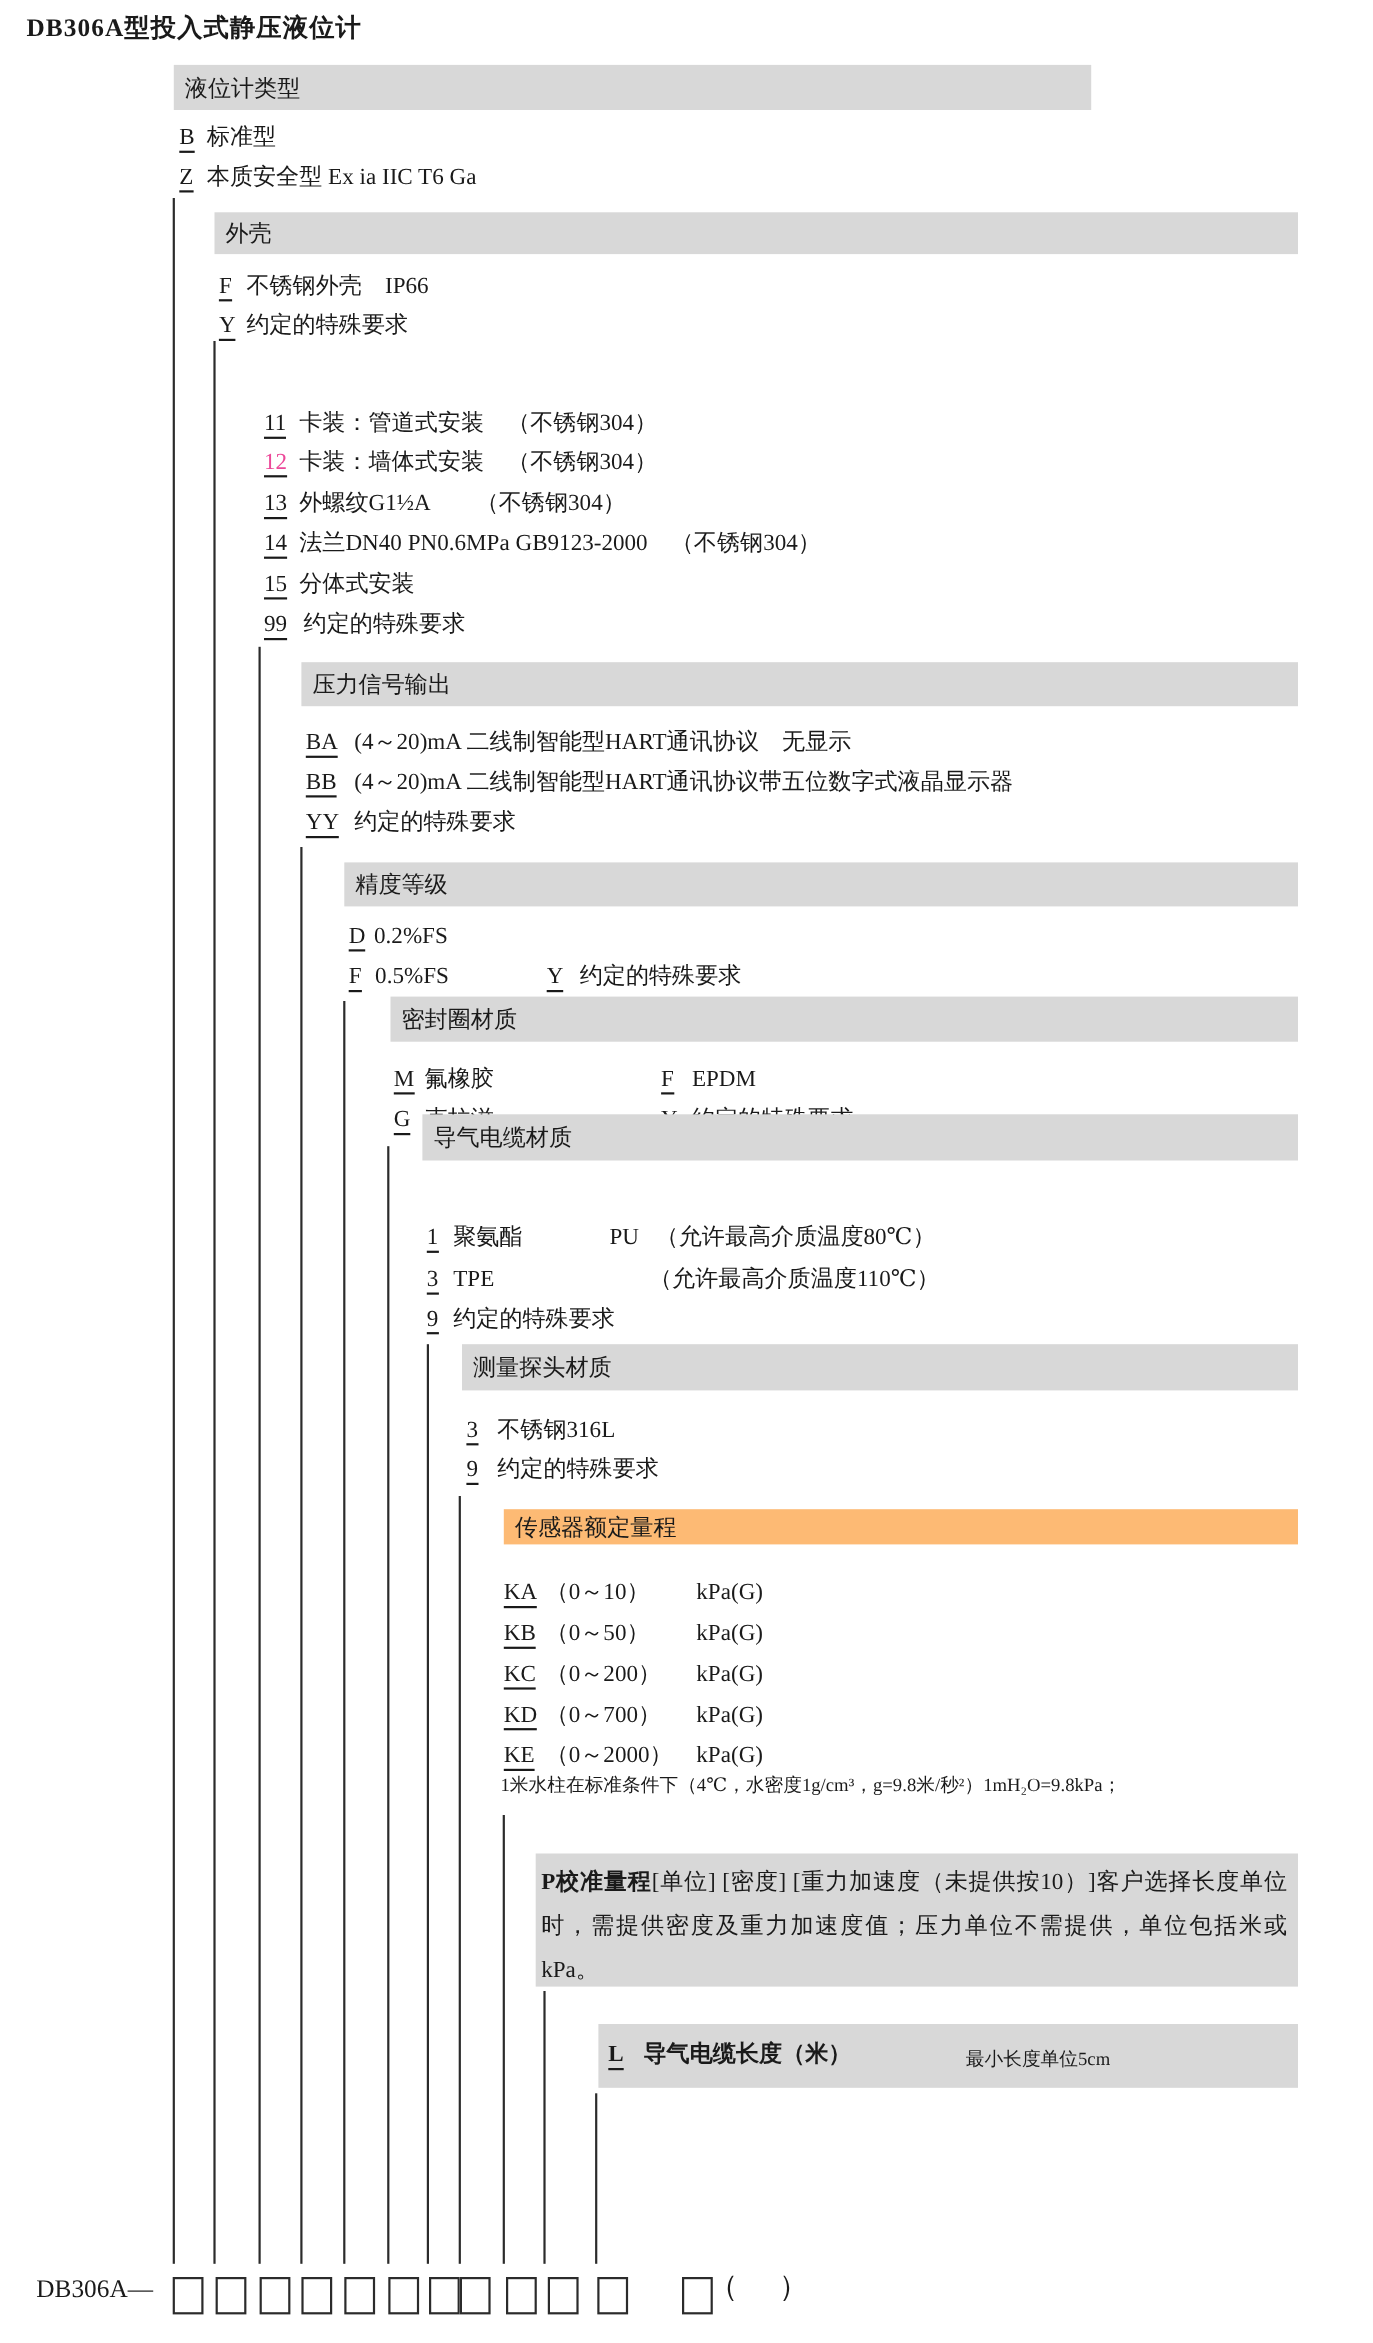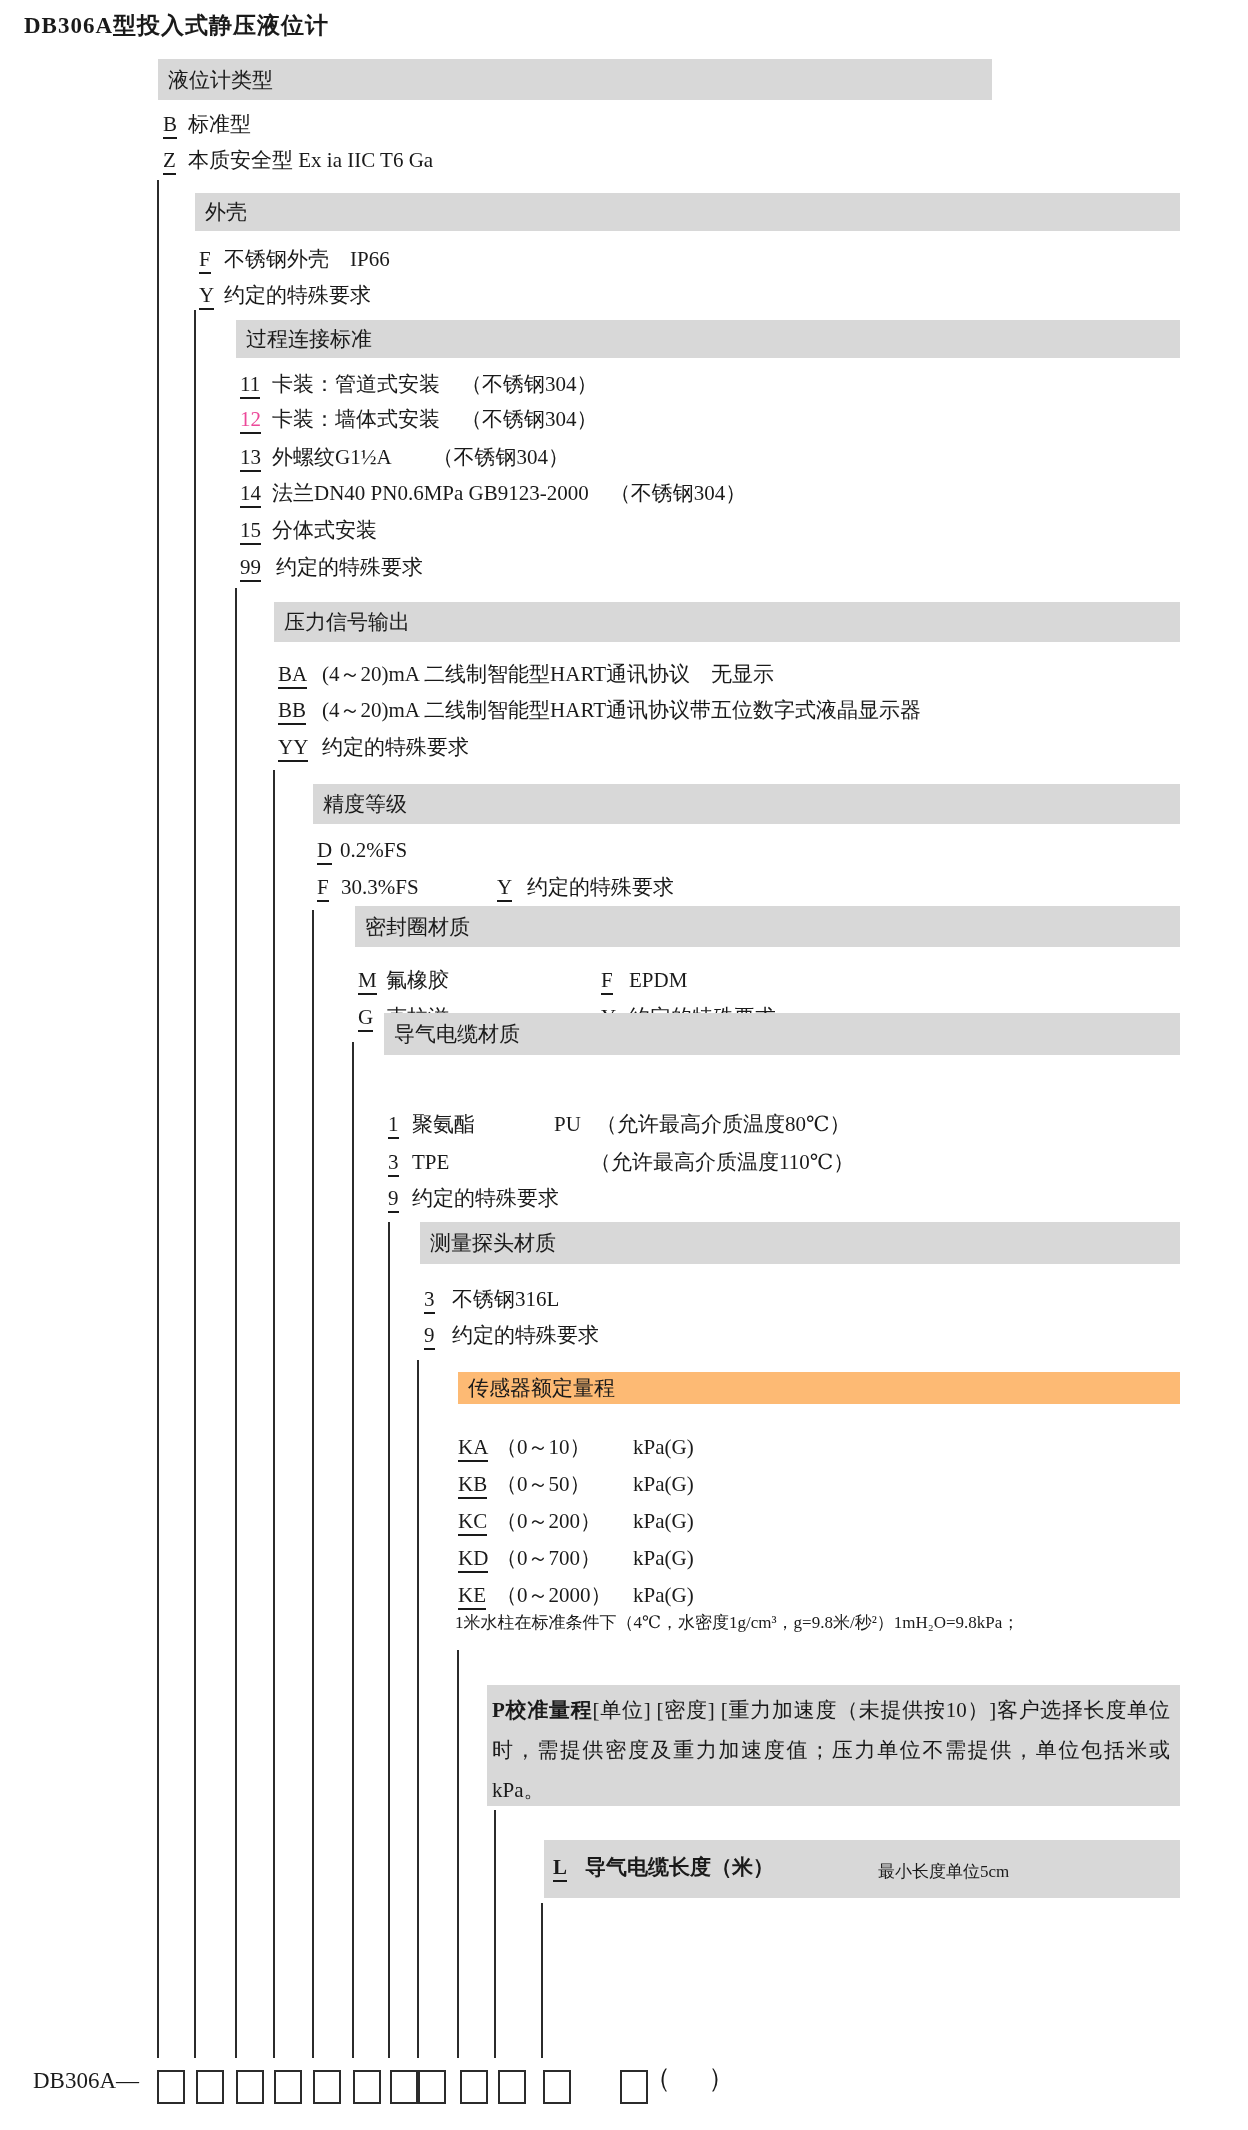--- a/index.html
+++ b/index.html
@@ -34,23 +34,20 @@
     <span class="abs" style="left: 188px; top: 148px; color: rgb(26, 26, 26);">本质安全型 Ex ia IIC T6 Ga</span>
     <div class="vline" style="left: 157px; top: 180px; height: 1878px;"></div>
     <div class="bar" style="left: 195px; top: 193px; width: 985px; height: 38px; background: rgb(216, 216, 216);">
       <span class="lbl">外壳</span>
     </div>
     <span class="abs u" style="left: 199px; top: 247px; color: rgb(26, 26, 26);">F</span>
     <span class="abs" style="left: 224px; top: 247px; color: rgb(26, 26, 26);">不锈钢外壳　IP66</span>
     <span class="abs u" style="left: 199px; top: 283px; color: rgb(26, 26, 26);">Y</span>
     <span class="abs" style="left: 224px; top: 283px; color: rgb(26, 26, 26);">约定的特殊要求</span>
     <div class="vline" style="left: 194px; top: 310px; height: 1748px;"></div>
-    <div class="bar" style="left: 236px; top: 320px; width: 944px; height: 38px; background: rgb(216, 216, 216);">
-      <span class="lbl">过程连接标准</span>
-    </div>
     <span class="abs u" style="left: 240px; top: 372px; color: rgb(26, 26, 26);">11</span>
     <span class="abs" style="left: 272px; top: 372px; color: rgb(26, 26, 26);">卡装：管道式安装　（不锈钢304）</span>
     <span class="abs u" style="left: 240px; top: 407px; color: #ec4899;">12</span>
     <span class="abs" style="left: 272px; top: 407px; color: rgb(26, 26, 26);">卡装：墙体式安装　（不锈钢304）</span>
     <span class="abs u" style="left: 240px; top: 445px; color: rgb(26, 26, 26);">13</span>
     <span class="abs" style="left: 272px; top: 445px; color: rgb(26, 26, 26);">外螺纹G1½A　　（不锈钢304）</span>
     <span class="abs u" style="left: 240px; top: 481px; color: rgb(26, 26, 26);">14</span>
     <span class="abs" style="left: 272px; top: 481px; color: rgb(26, 26, 26);">法兰DN40 PN0.6MPa GB9123-2000　（不锈钢304）</span>
     <span class="abs u" style="left: 240px; top: 518px; color: rgb(26, 26, 26);">15</span>
     <span class="abs" style="left: 272px; top: 518px; color: rgb(26, 26, 26);">分体式安装</span>
@@ -66,21 +63,21 @@
     <span class="abs" style="left: 322px; top: 698px; color: rgb(26, 26, 26);">(4～20)mA 二线制智能型HART通讯协议带五位数字式液晶显示器</span>
     <span class="abs u" style="left: 278px; top: 735px; color: rgb(26, 26, 26);">YY</span>
     <span class="abs" style="left: 322px; top: 735px; color: rgb(26, 26, 26);">约定的特殊要求</span>
     <div class="vline" style="left: 273px; top: 770px; height: 1288px;"></div>
     <div class="bar" style="left: 313px; top: 784px; width: 867px; height: 40px; background: rgb(216, 216, 216);">
       <span class="lbl">精度等级</span>
     </div>
     <span class="abs u" style="left: 317px; top: 838px; color: rgb(26, 26, 26);">D</span>
     <span class="abs" style="left: 340px; top: 838px; color: rgb(26, 26, 26);">0.2%FS</span>
     <span class="abs u" style="left: 317px; top: 875px; color: rgb(26, 26, 26);">F</span>
-    <span class="abs" style="left: 341px; top: 875px; color: rgb(26, 26, 26);">30.3%FS</span>
+    <span class="abs" style="left: 341px; top: 875px; color: rgb(26, 26, 26);">0.5%FS</span>
     <span class="abs u" style="left: 497px; top: 875px; color: rgb(26, 26, 26);">Y</span>
     <span class="abs" style="left: 527px; top: 875px; color: rgb(26, 26, 26);">约定的特殊要求</span>
     <div class="vline" style="left: 312px; top: 910px; height: 1148px;"></div>
     <div class="bar" style="left: 355px; top: 906px; width: 825px; height: 41px; background: rgb(216, 216, 216);">
       <span class="lbl">密封圈材质</span>
     </div>
     <span class="abs u" style="left: 358px; top: 968px; color: rgb(26, 26, 26);">M</span>
     <span class="abs" style="left: 386px; top: 968px; color: rgb(26, 26, 26);">氟橡胶</span>
     <span class="abs u" style="left: 601px; top: 968px; color: rgb(26, 26, 26);">F</span>
     <span class="abs" style="left: 629px; top: 968px; color: rgb(26, 26, 26);">EPDM</span>

